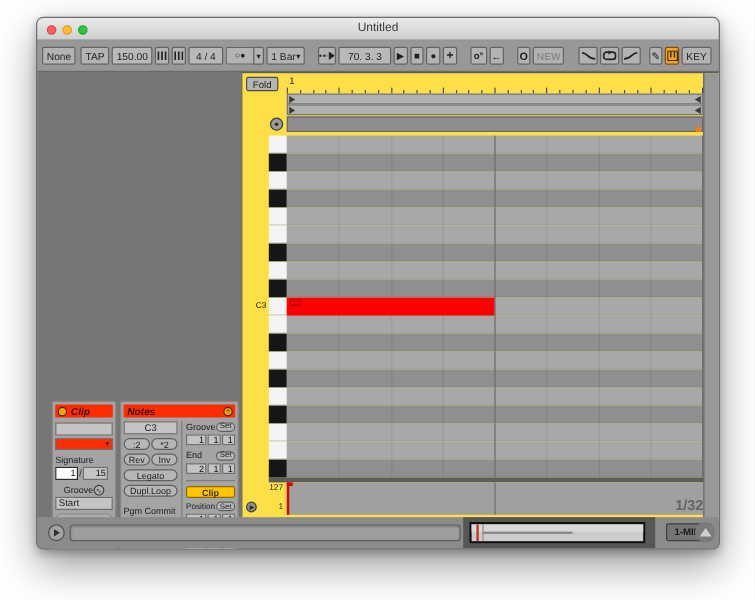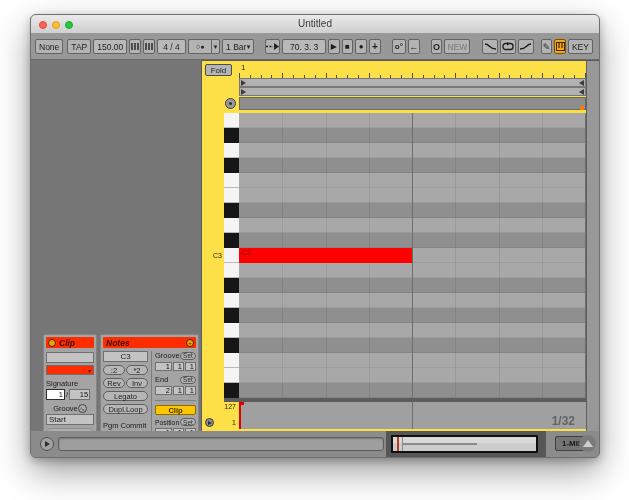--- a/index.html
+++ b/index.html
@@ -279,21 +279,21 @@
           <div class="row w" style="top: 292px;"></div>
           <div class="row w" style="top: 307px;"></div>
           <div class="row b" style="top: 322px;"></div>
         </div>
 
       <div class="abs" style="left:22px;top:337px;width:362px;height:4px;background:#5c5c5c"></div>
 
       <div id="vel-lane">
         <div class="abs" style="left:0;top:0;width:2px;height:27px;background:#e00000"></div>
         <div class="abs" style="left:0;top:0;width:5px;height:3px;background:#e00000"></div>
-        <div class="abs" style="right:11px;bottom:1px;font-size:12px;font-weight:bold;color:#646464">1/32</div>
+        <div class="abs" style="right:0;bottom:1px;font-size:12px;font-weight:bold;color:#646464">1/32</div>
       <div class="vline" style="left: 173px; top: 0px; height: 27px; background: rgb(109, 109, 109); width: 1px;"></div>
         </div>
       <div class="gutter-num" style="top:342px">127</div>
       <div class="gutter-num" style="top:358px">1</div>
       <div class="abs circlebtn" style="left:3px;top:357px;width:9px;height:9px;border:1px solid #3d3d3d;background:#8f8f8f">
         <div style="width:0;height:0;border-top:2.5px solid transparent;border-bottom:2.5px solid transparent;border-left:4px solid #2e2e2e"></div>
       </div>
     <div class="abs" style="left: 0px; width: 20px; top: 191px; text-align: right; font-size: 7px; color: rgb(32, 32, 32);">C3</div>
         <div class="vline" style="left: 80.25px; top: 52px; height: 285px; background: rgba(0, 0, 0, 0.08); width: 1px;"></div>
         <div class="vline" style="left: 123.5px; top: 52px; height: 285px; background: rgba(0, 0, 0, 0.08); width: 1px;"></div>

